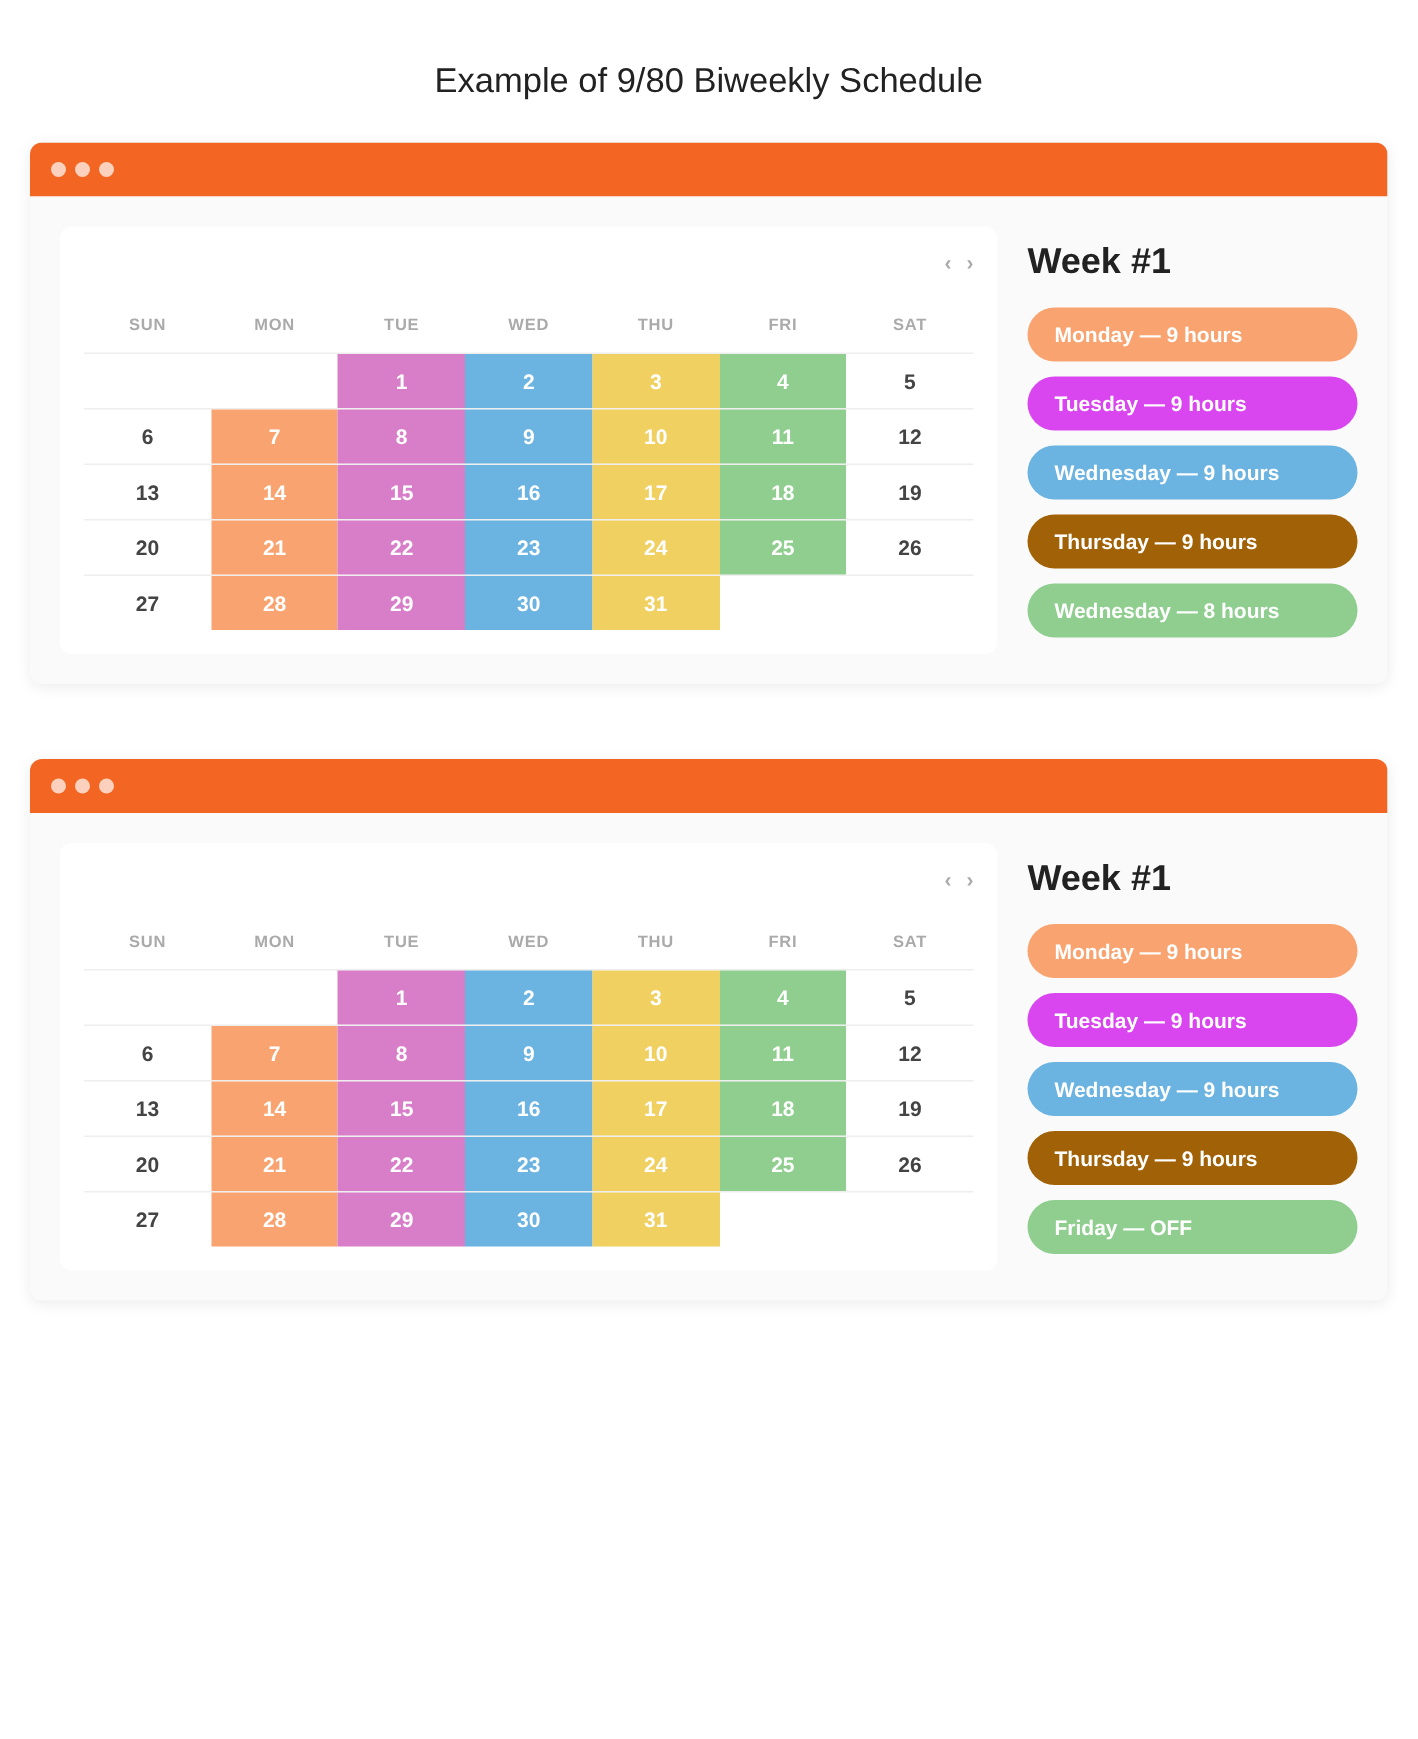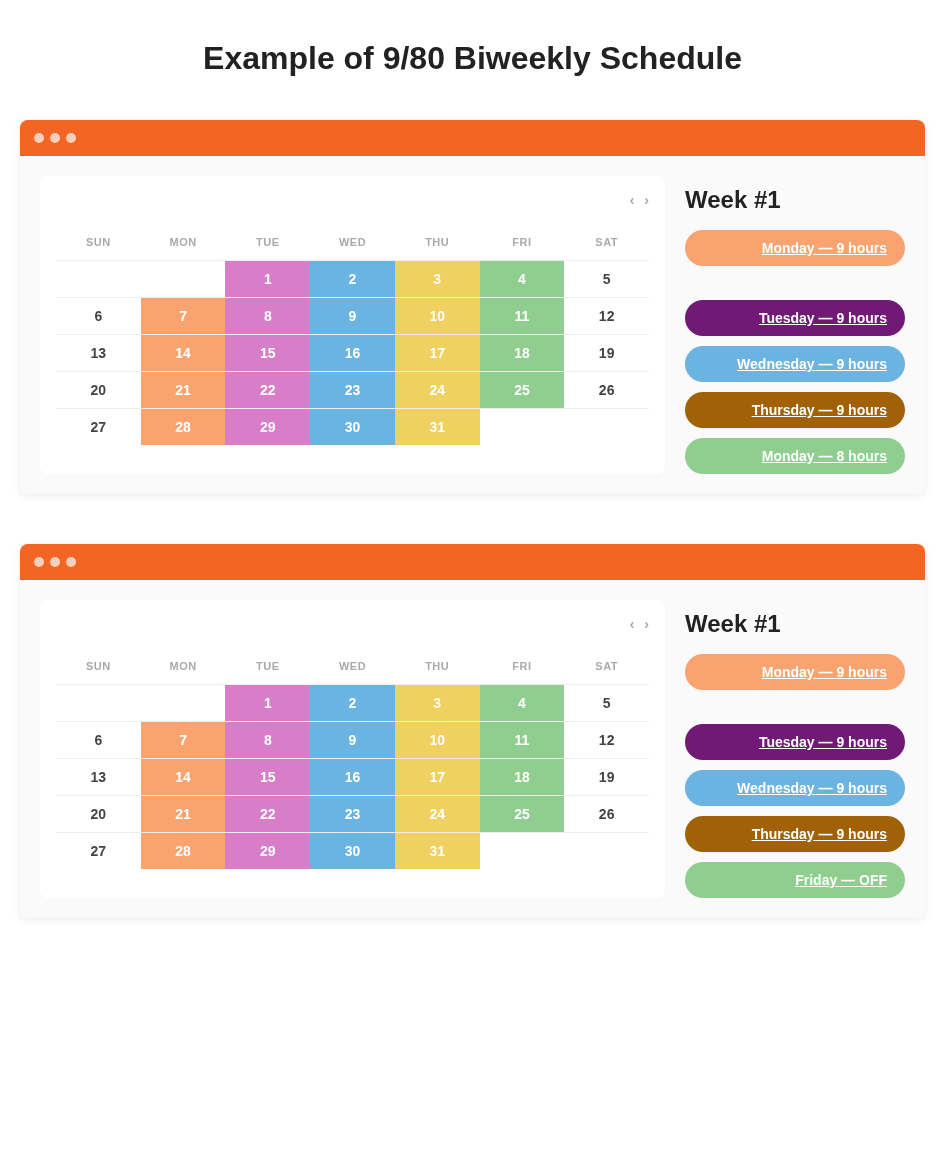--- a/index.html
+++ b/index.html
@@ -6,24 +6,24 @@
     body {
       background: #fff;
       font-family: -apple-system, BlinkMacSystemFont, 'Segoe UI', sans-serif;
       padding: 40px 20px;
       max-width: 945px;
       margin: 0 auto;
     }
 
     .page-title {
       text-align: center;
-      font-size: 32px;
-      font-weight: 700;
+      font-size: 23px;
+      font-weight: 400;
       color: #222;
-      margin-bottom: 43px;
+      margin-bottom: 28px;
     }
 
     .schedule-block {
       background: #f5f5f5;
       border-radius: 8px;
       overflow: hidden;
       margin-bottom: 50px;
       box-shadow: 0 2px 10px rgba(0,0,0,0.08);
     }
 
@@ -130,29 +130,28 @@
     .week-title {
       font-size: 24px;
       font-weight: 800;
       color: #222;
       margin-bottom: 6px;
     }
 
     .schedule-pill {
       border-radius: 25px;
       padding: 10px 18px;
-      text-align: right;
+      text-align: left;
       font-size: 14px;
       font-weight: 700;
       color: #fff;
-      text-decoration: underline;
     }
 
     .pill-orange { background: #f9a470; }
-    .pill-purple { background: #701a75; margin-top: 24px; }
+    .pill-purple { background: #d946ef; }
     .pill-blue   { background: #6bb3e0; }
     .pill-yellow { background: #a16207; }
     .pill-green  { background: #8fce8f; }
   </style>
 </head>
 <body>
 
 <h1 class="page-title">Example of 9/80 Biweekly Schedule</h1>
 
 <div id="weeks-container">
@@ -234,21 +233,21 @@
       <div class="schedule-pill pill-purple">
         Tuesday — 9 hours
       </div>
       <div class="schedule-pill pill-blue">
         Wednesday — 9 hours
       </div>
       <div class="schedule-pill pill-yellow">
         Thursday — 9 hours
       </div>
       <div class="schedule-pill pill-green">
-        Monday — 8 hours
+        Wednesday — 8 hours
       </div>
       </div>
     </div>
   </div>
     <div class="schedule-block">
     <div class="window-bar">
       <div class="dot"></div>
       <div class="dot"></div>
       <div class="dot"></div>
     </div>

